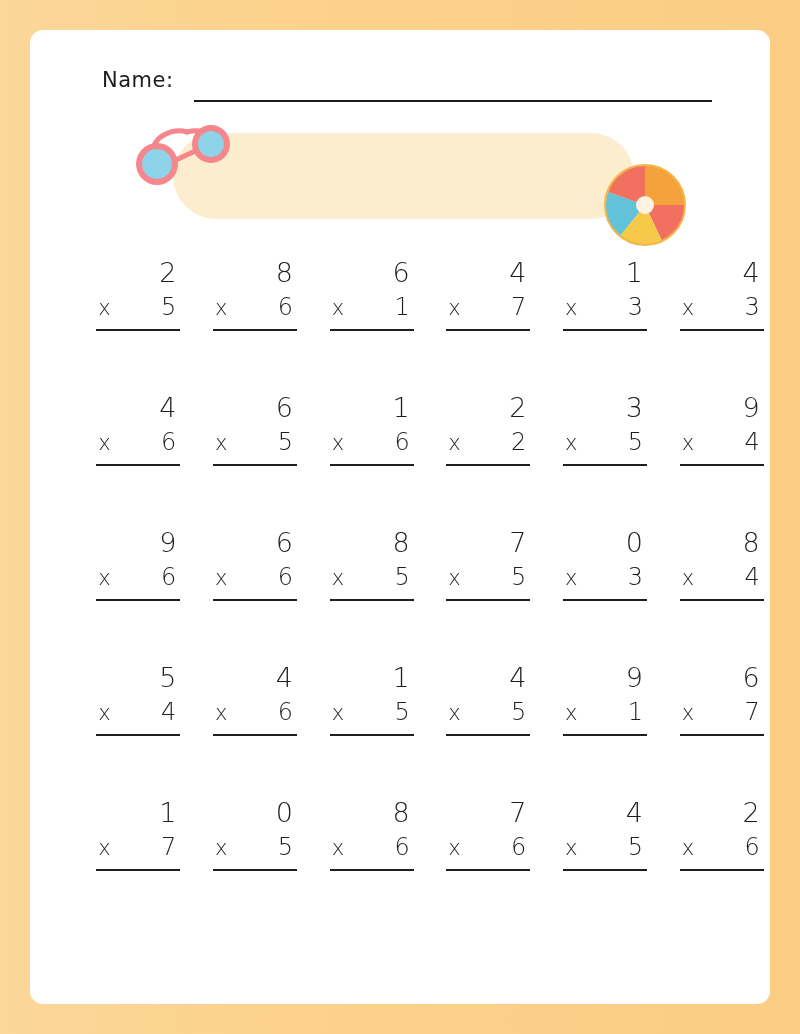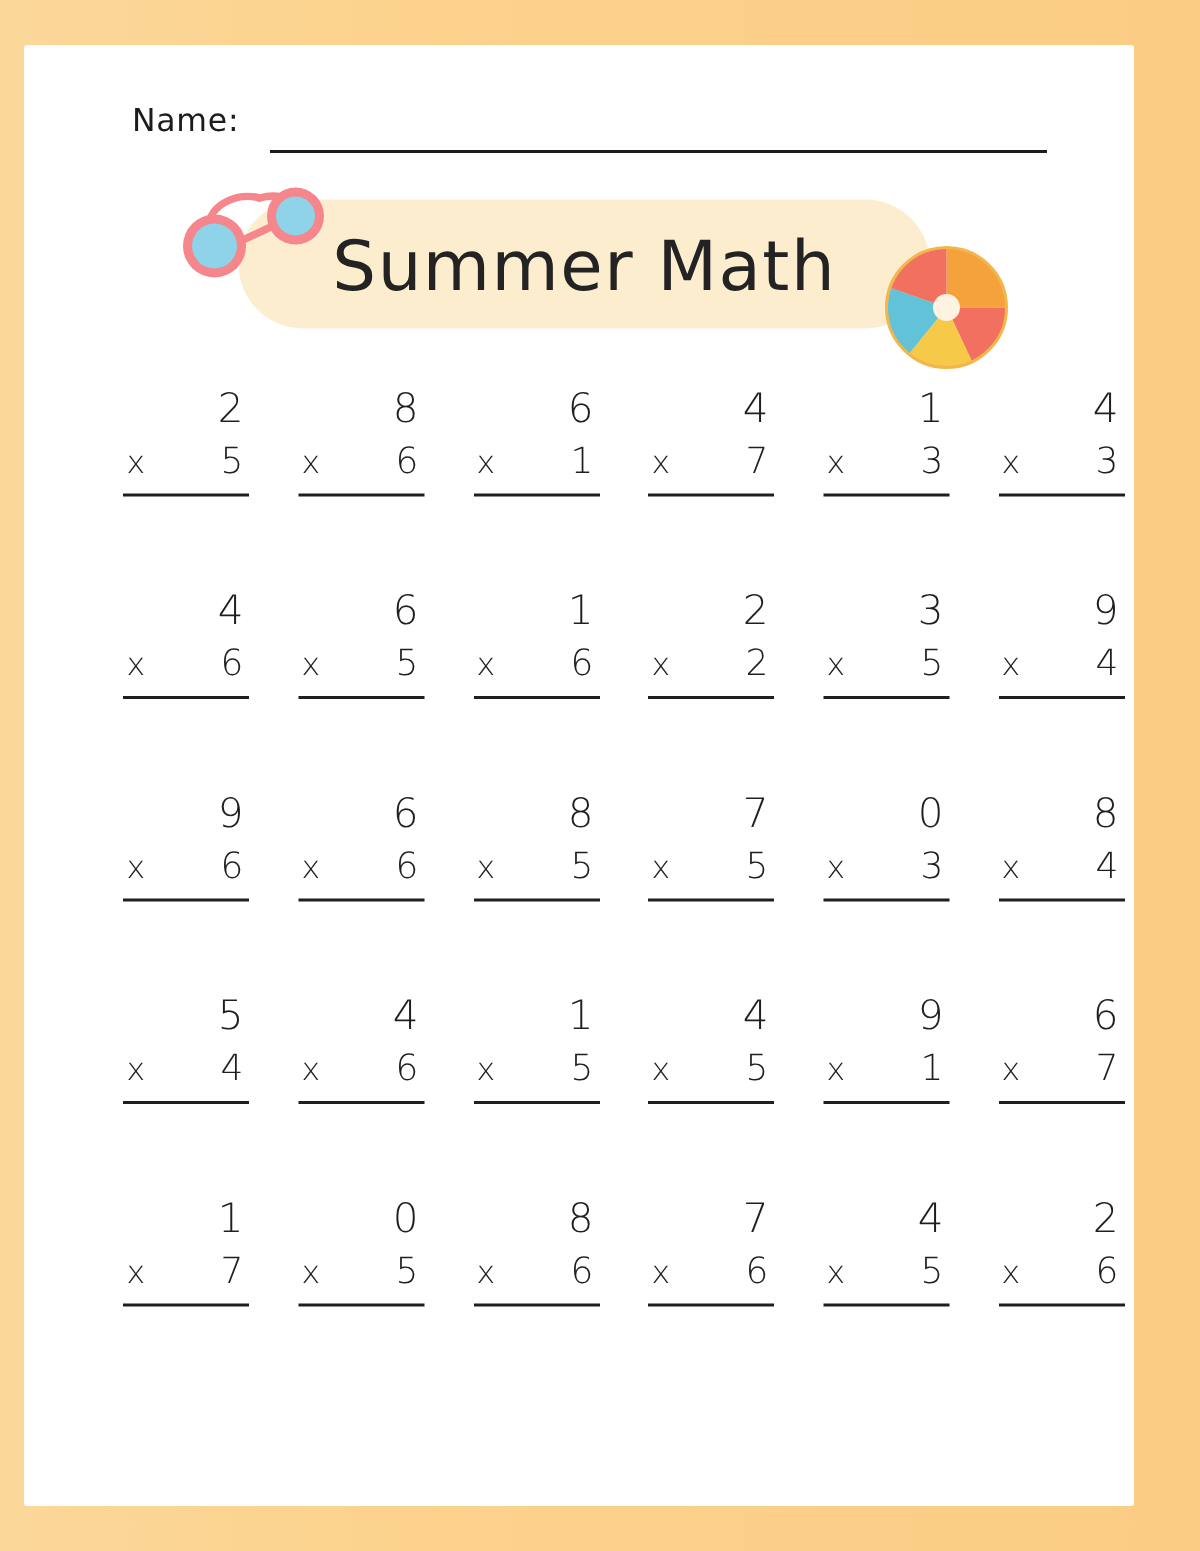--- a/index.html
+++ b/index.html
@@ -15,26 +15,26 @@
   }
   .page {
     position: absolute;
     left: 0; top: 0;
     width: 800px;
     height: 1034px;
     background: linear-gradient(90deg,#fbd79a 0%, #fcd28c 35%, #fbcd84 100%);
   }
   .sheet {
     position: absolute;
-    left: 16px;
+    left: 30px;
     top: 30px;
     width: 740px;
     height: 974px;
     background: #ffffff;
-    border-radius: 2px;
+    border-radius: 13px;
   }
   
   .name-row {
     position: absolute;
     left: 72px;
     top: 38px;
     width: 610px;
     height: 42px;
   }
   .name-label {
@@ -509,15 +509,14 @@
         <div class="top-num">2</div>
         <div class="bot-row">
               <span class="op">x</span>
               <span>6</span>
             </div>
         <div class="rule"></div>
           </div>
         </div>
     </div>
 
-    <div class="title-text">Summer Math</div>
   </div>
 </div>
 
 </body></html>

